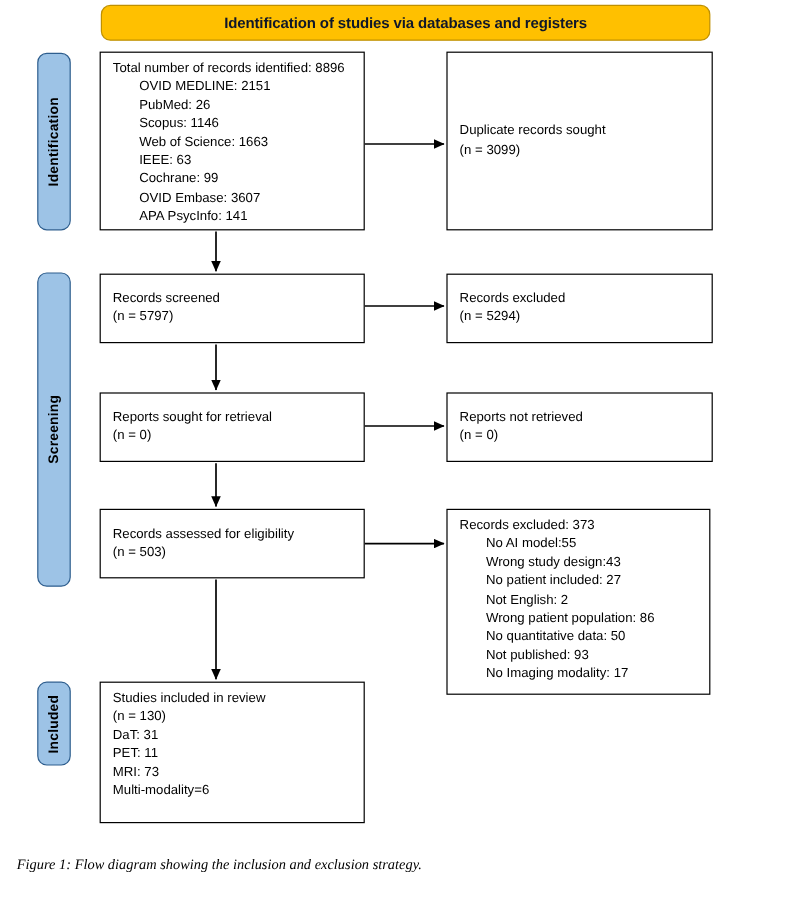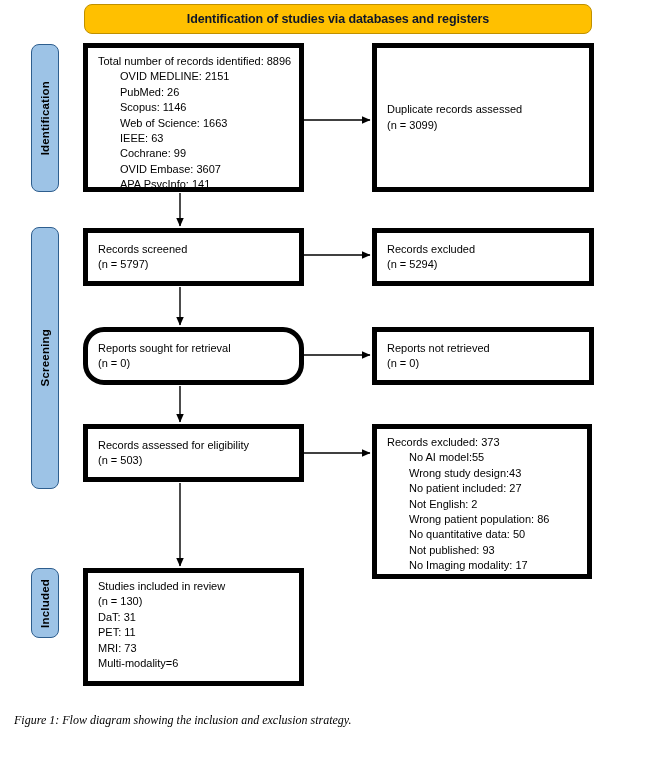--- a/index.html
+++ b/index.html
@@ -69,41 +69,41 @@
     white-space: nowrap;
     color: #000;
   }
   #stage-identification { top: 44px;  height: 148px; }
   #stage-screening     { top: 227px; height: 262px; }
   #stage-included      { top: 568px; height: 70px;  }
 
   
   .box {
     position: absolute;
-    border: 5px solid #000000;
+    border: 1px solid #000000;
     background: #ffffff;
     box-sizing: border-box;
     padding: 6px 0 6px 10px;
     display: flex;
     flex-direction: column;
     justify-content: flex-start;
   }
   .box.vcenter { justify-content: center; }
   .box .line {
     font-size: 11px;
     line-height: 15.4px;
     white-space: nowrap;
     color: #000;
   }
   .box .line.indent { padding-left: 22px; }
 
   
   #box-identified        { left: 83px;  top: 43px;  width: 221px; height: 149px; }
   #box-screened          { left: 83px;  top: 228px; width: 221px; height: 58px;  }
-  #box-sought            { left: 83px;  top: 327px; width: 221px; height: 58px; border-radius: 21px;  }
+  #box-sought            { left: 83px;  top: 327px; width: 221px; height: 58px;  }
   #box-assessed          { left: 83px;  top: 424px; width: 221px; height: 58px;  }
   #box-included          { left: 83px;  top: 568px; width: 221px; height: 118px; }
 
   
   #box-duplicates        { left: 372px; top: 43px;  width: 222px; height: 149px; }
   #box-excluded-screen   { left: 372px; top: 228px; width: 222px; height: 58px;  }
   #box-not-retrieved     { left: 372px; top: 327px; width: 222px; height: 58px;  }
   #box-excluded-reasons  { left: 372px; top: 424px; width: 220px; height: 155px; }
 
   
@@ -153,21 +153,21 @@
     <span class="line indent">PubMed: 26</span>
     <span class="line indent">Scopus: 1146</span>
     <span class="line indent">Web of Science: 1663</span>
     <span class="line indent">IEEE: 63</span>
     <span class="line indent">Cochrane: 99</span>
     <span class="line indent">OVID Embase: 3607</span>
     <span class="line indent">APA PsycInfo: 141</span>
   </div>
 
   <div class="box vcenter" id="box-duplicates">
-    <span class="line">Duplicate records assessed</span>
+    <span class="line">Duplicate records sought</span>
     <span class="line">(n = 3099)</span>
   </div>
 
   <div class="box vcenter" id="box-screened">
     <span class="line">Records screened</span>
     <span class="line">(n = 5797)</span>
   </div>
 
   <div class="box vcenter" id="box-excluded-screen">
     <span class="line">Records excluded</span>

